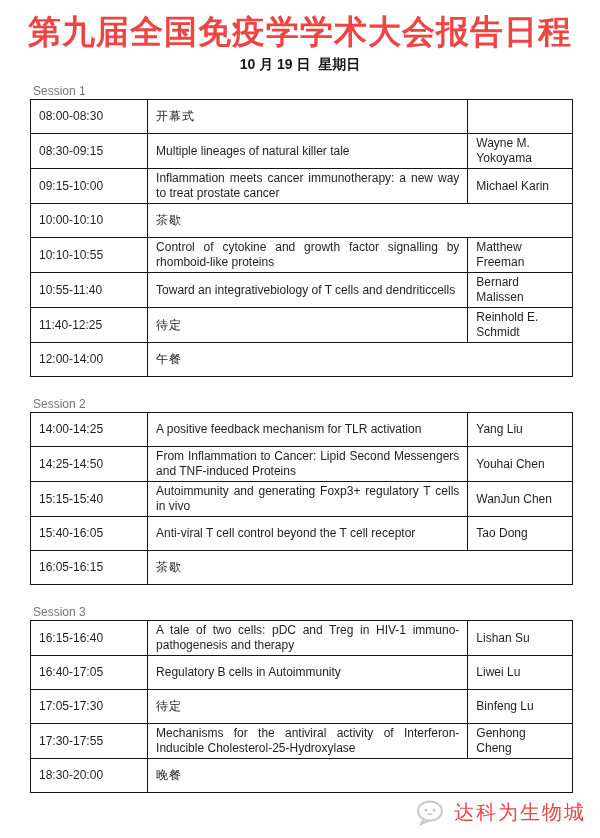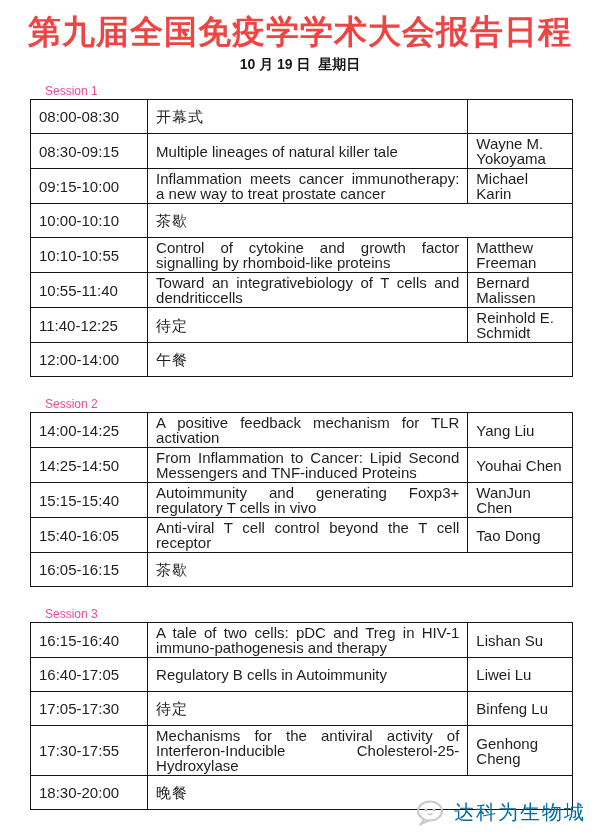--- a/index.html
+++ b/index.html
@@ -33,34 +33,34 @@
     color: #161616;
     white-space: pre;
     line-height: 1.15;
   }
 
   .session { margin: 0 0 0 30px; width: 543px; }
   .session + .session { margin-top: 20px; }
 
   .session-label {
     font-size: 12px;
-    color: #ec4899;
-    margin: 0 0 1px 15px;
+    color: #737373;
+    margin: 0 0 1px 3px;
     line-height: 14px;
   }
 
   table.schedule {
     border-collapse: collapse;
     table-layout: fixed;
     width: 543px;
   }
   table.schedule td {
     border: 1.5px solid #151515;
     vertical-align: middle;
-    font-size: 15px;
+    font-size: 12px;
     line-height: 15px;
     padding: 2px 8px;
     height: 34px;
     overflow: hidden;
   }
   td.cell-time { width: 113px; padding-left: 8px; white-space: nowrap; }
   td.cell-title { width: 309px; text-align: justify; padding-left: 10px; padding-right: 9px; }
   td.cell-speaker { width: 101px; padding-left: 9px; }
   td.cell-title.cjk { text-align: left; letter-spacing: 1px; margin-top: 40px; }
 
@@ -71,21 +71,21 @@
     display: flex;
     align-items: center;
     gap: 5px;
     color: #c6c6c6;
     pointer-events: none;
   }
   .watermark-text {
     font-size: 20px;
     letter-spacing: 2px;
     white-space: nowrap;
-    color: #0369a1;
+    color: #ef4444;
   }
   .watermark-logo { width: 34px; height: 26px; }
 </style>
 </head>
 <body>
 
 <div class="page">
 
   <h1 class="page-title">第九届全国免疫学学术大会报告日程</h1>
   <h2 class="page-subtitle">10 月 19 日  星期日</h2>

